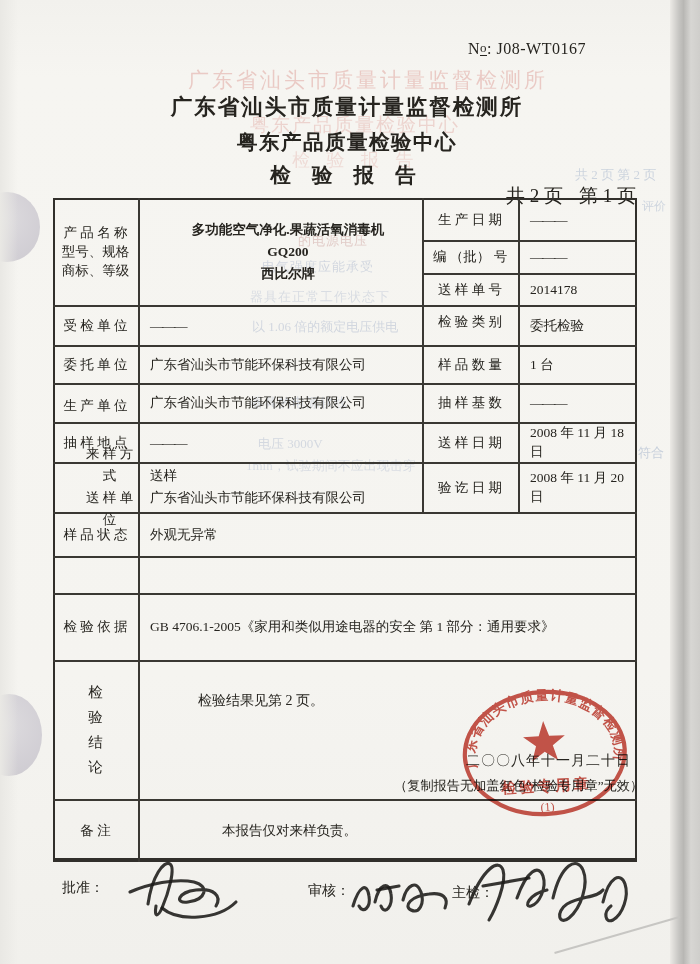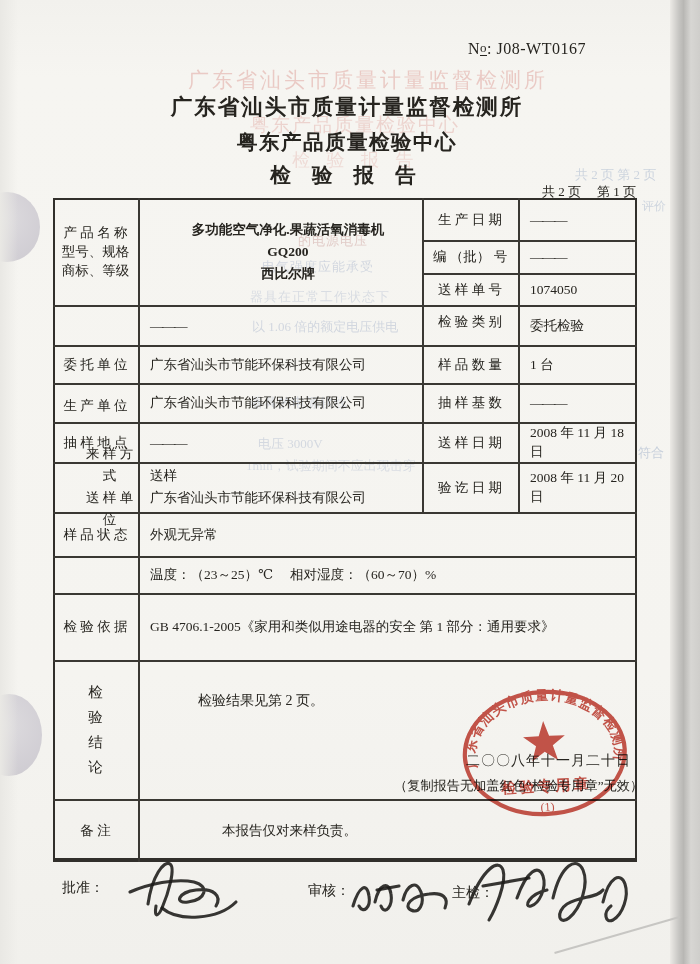--- a/index.html
+++ b/index.html
@@ -37,21 +37,21 @@
     font-family:"Liberation Serif","DejaVu Serif",serif;}
 
   .report-no{position:absolute;left:468px;top:40px;font-size:16px;letter-spacing:.5px;}
   .report-no .u{border-bottom:1.5px solid #26241f;font-size:13px;vertical-align:2px;}
 
   .title-line{position:absolute;left:0;width:694px;text-align:center;font-weight:700;}
   .t1{top:92px;font-size:21.5px;letter-spacing:2px;}
   .t2{top:128px;font-size:20.5px;letter-spacing:1.5px;}
   .t3{top:161px;font-size:20.5px;letter-spacing:8px;}
 
-  .pagination{position:absolute;top:183px;right:64px;display:flex;gap:16px;font-size:13px;}
+  .pagination{position:absolute;top:183px;right:64px;display:flex;gap:16px;font-size:19px;}
 
   
   .tframe{
     position:absolute;left:53px;top:198px;width:584px;height:664px;
     border:2.5px solid #312f2b;border-bottom-width:4px;box-sizing:border-box;
   }
   .hline,.vline{position:absolute;background:#3a3833;}
   .hline{height:1.8px;}
   .vline{width:1.8px;}
 
@@ -140,22 +140,23 @@
   <div class="cell prodv" style="left:138px;top:198px;width:284px;height:107px;">
     <div class="bold">多功能空气净化.果蔬活氧消毒机</div>
     <div class="bold">GQ200</div>
     <div class="bold">西比尔牌</div>
   </div>
   <div class="cell lbl" style="left:422px;top:198px;width:96px;height:42px;">生 产 日 期</div>
   <div class="cell val dash" style="left:518px;top:198px;width:119px;height:42px;">———</div>
   <div class="cell lbl" style="left:422px;top:240px;width:96px;height:33px;">编 （批） 号</div>
   <div class="cell val dash" style="left:518px;top:240px;width:119px;height:33px;">———</div>
   <div class="cell lbl" style="left:422px;top:273px;width:96px;height:32px;">送 样 单 号</div>
-  <div class="cell val" style="left:518px;top:273px;width:119px;height:32px;">1074050</div>
-
+  <div class="cell val" style="left:518px;top:273px;width:119px;height:32px;">2014178</div>
+
+  <div class="cell lbl" style="left:53px;top:305px;width:85px;height:40px;">受 检 单 位</div>
   <div class="cell val dash" style="left:138px;top:305px;width:284px;height:40px;">———</div>
   <div class="cell lbl" style="left:422px;top:305px;width:96px;height:32px;">检 验 类 别</div>
   <div class="cell val" style="left:518px;top:305px;width:119px;height:40px;">委托检验</div>
 
   <div class="cell lbl" style="left:53px;top:345px;width:85px;height:38px;">委 托 单 位</div>
   <div class="cell val" style="left:138px;top:345px;width:284px;height:38px;">广东省汕头市节能环保科技有限公司</div>
   <div class="cell lbl" style="left:422px;top:345px;width:96px;height:38px;">样 品 数 量</div>
   <div class="cell val" style="left:518px;top:345px;width:119px;height:38px;">1 台</div>
 
   <div class="cell lbl" style="left:53px;top:383px;width:85px;height:45px;">生 产 单 位</div>
@@ -171,21 +172,20 @@
   <div class="cell lbl pre" style="left:53px;top:462px;width:85px;height:50px;line-height:22px;padding-left:28px;">来 样 方 式
 送 样 单 位</div>
   <div class="cell val pre" style="left:138px;top:462px;width:284px;height:50px;line-height:22px;align-items:center;">送样
 广东省汕头市节能环保科技有限公司</div>
   <div class="cell lbl" style="left:422px;top:462px;width:96px;height:50px;">验 讫 日 期</div>
   <div class="cell val" style="left:518px;top:462px;width:119px;height:50px;">2008 年 11 月 20 日</div>
 
   <div class="cell lbl" style="left:53px;top:512px;width:85px;height:44px;">样 品 状 态</div>
   <div class="cell val" style="left:138px;top:512px;width:499px;height:44px;">外观无异常</div>
 
-  <div class="cell val" style="left:138px;top:556px;width:499px;height:37px;">温度：（23～25）℃　 相对湿度：（60～70）%</div>
 
   <div class="cell lbl" style="left:53px;top:593px;width:85px;height:67px;">检 验 依 据</div>
   <div class="cell val" style="left:138px;top:593px;width:499px;height:67px;">GB 4706.1-2005《家用和类似用途电器的安全 第 1 部分：通用要求》</div>
 
   <div class="cell lbl pre vert" style="left:53px;top:660px;width:85px;height:139px;">检
 验
 结
 论</div>
   <div class="concl-result">检验结果见第 2 页。</div>
   <div class="concl-date">二〇〇八年十一月二十日</div>

